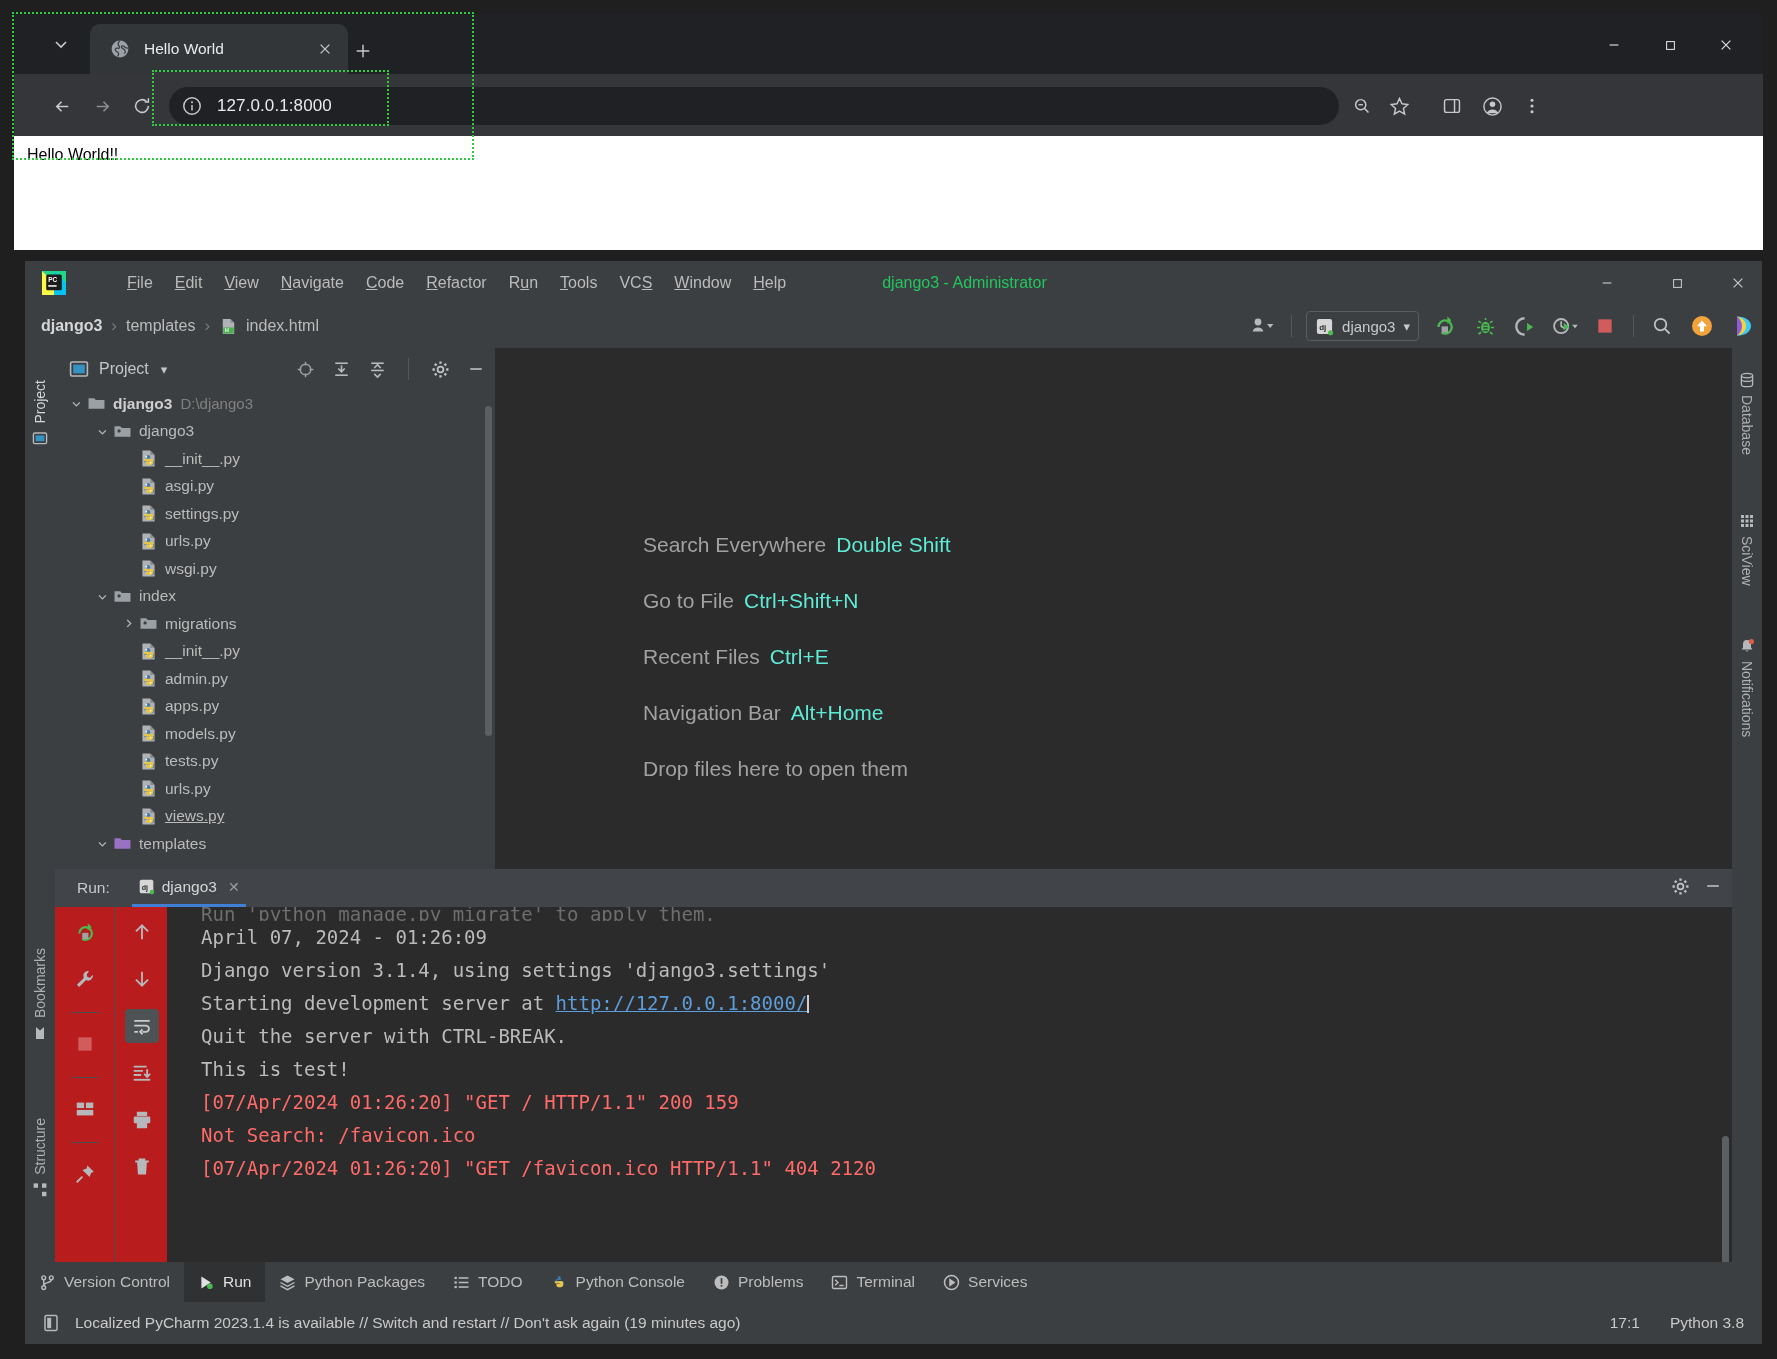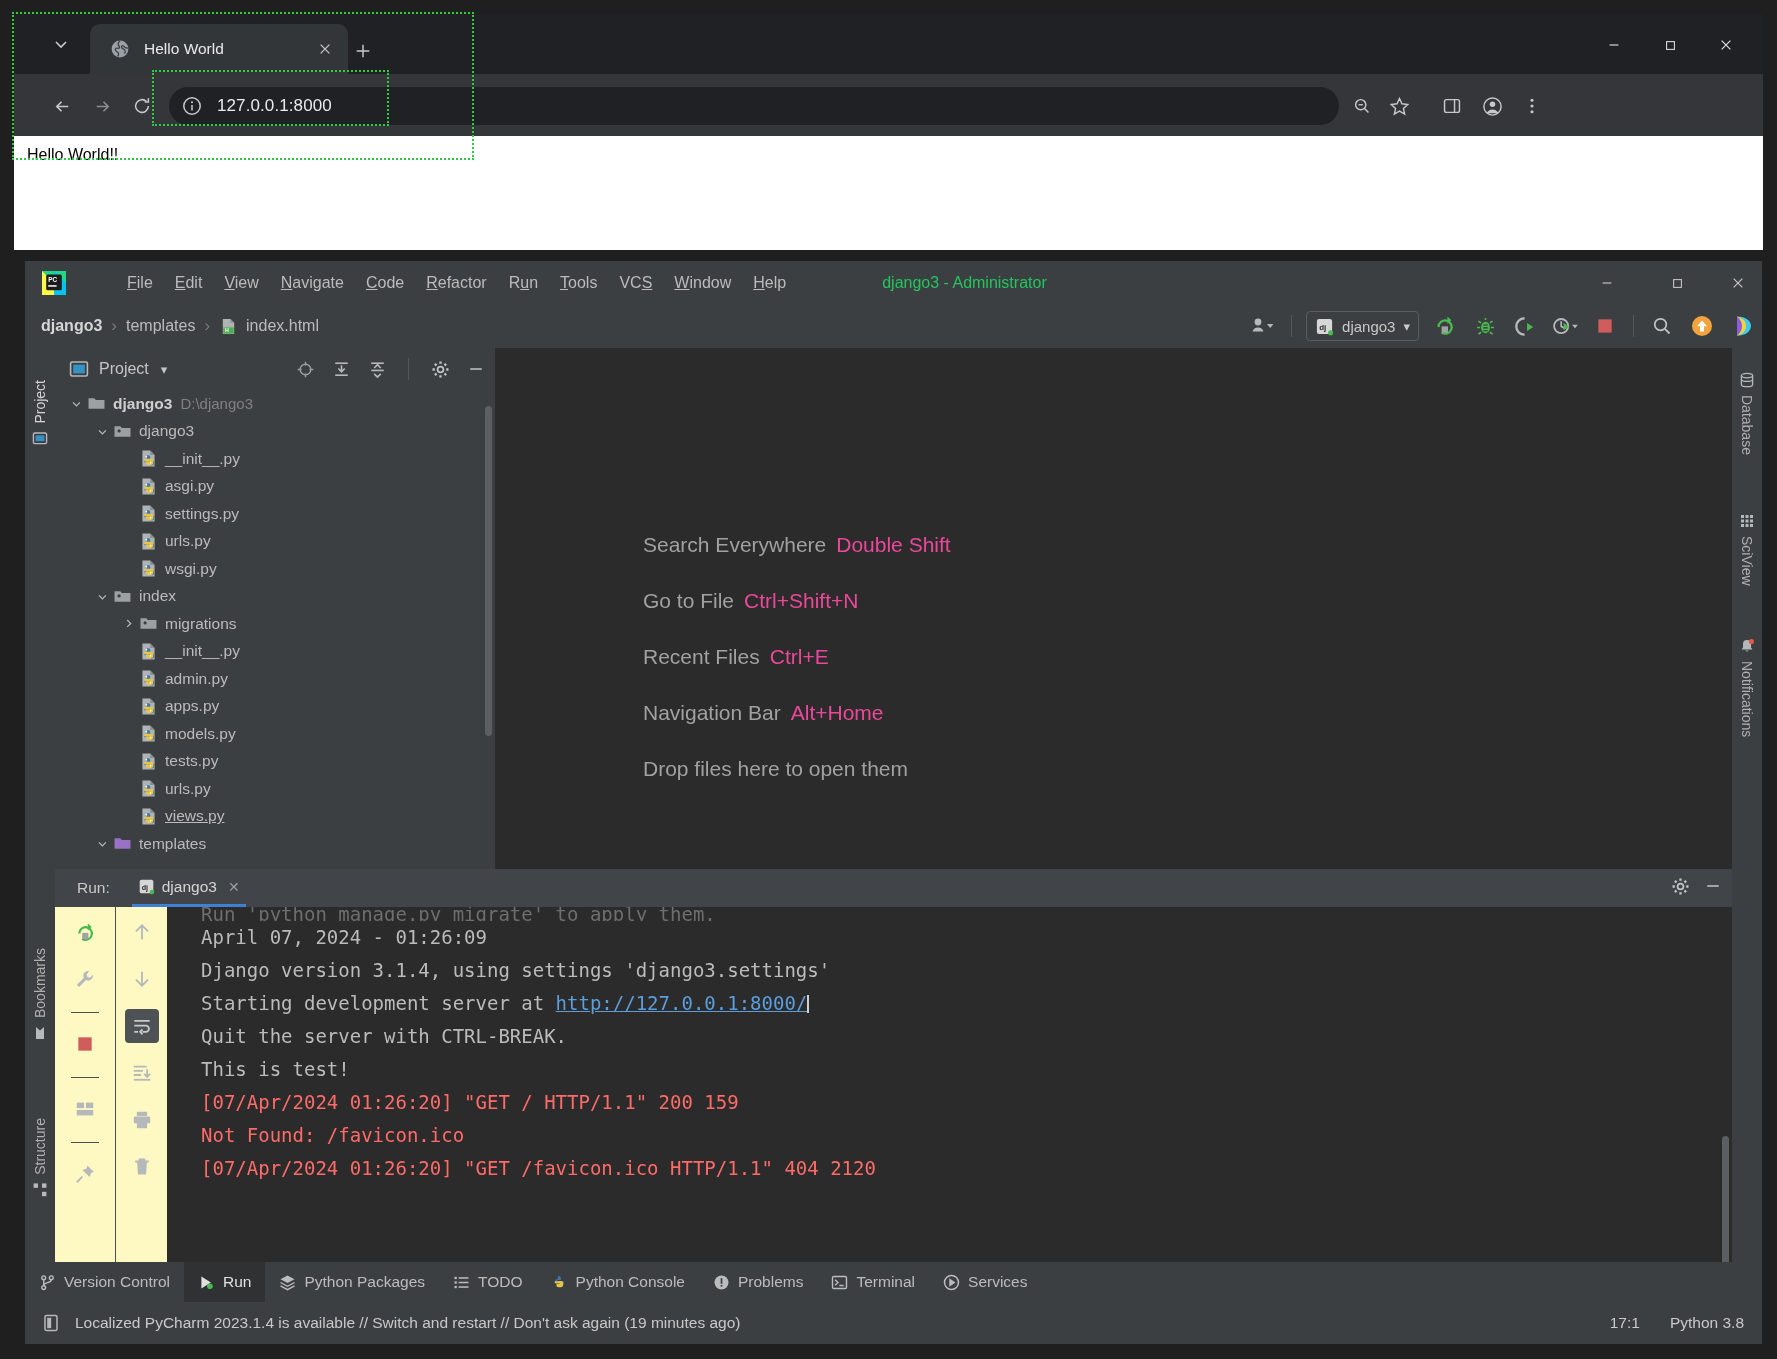--- a/index.html
+++ b/index.html
@@ -168,25 +168,25 @@
   
   #pc-editor{
     position:absolute;left:470px;top:87px;right:30px;height:521px;background:#2b2b2b;
   }
   #welcome{
     position:absolute;left:148px;top:185px;width:620px;
   }
   .wrow{
     font-size:21px;color:#a1a1a1;margin-bottom:32px;white-space:nowrap;
   }
-  .wkey{color:#ec4899;margin-left:10px;}
+  .wkey{color:#5eead4;margin-left:10px;}
 
   
   #pc-run{
-    position:absolute;left:30px;top:608px;right:30px;height:419px;background:#fef9c3;
+    position:absolute;left:30px;top:608px;right:30px;height:419px;background:#b91c1c;
   }
   #run-head{
     position:absolute;left:0;top:0;width:100%;height:38px;background:#41454a;display:flex;align-items:center;
   }
   #run-label{color:#c9c9c9;font-size:15.5px;margin-left:22px;}
   #run-tab{
     margin-left:22px;height:38px;display:flex;align-items:center;gap:7px;
     border-bottom:3px solid #3f7fd6;padding:0 6px;box-sizing:border-box;
   }
   #run-tab .rt-name{color:#d5d5d5;font-size:15.5px;}
@@ -935,21 +935,21 @@
 
     <div id="console">
       <div id="console-lines">
           <div class="cline cut">Run 'python manage.py migrate' to apply them.</div>
           <div class="cline">April 07, 2024 - 01:26:09</div>
           <div class="cline">Django version 3.1.4, using settings 'django3.settings'</div>
           <div class="cline"><span>Starting development server at </span><span class="clink">http://127.0.0.1:8000/</span><span class="ccaret"></span></div>
           <div class="cline">Quit the server with CTRL-BREAK.</div>
           <div class="cline">This is test!</div>
           <div class="cline err">[07/Apr/2024 01:26:20] "GET / HTTP/1.1" 200 159</div>
-          <div class="cline err">Not Found: /favicon.ico</div>
+          <div class="cline err">Not Search: /favicon.ico</div>
           <div class="cline err">[07/Apr/2024 01:26:20] "GET /favicon.ico HTTP/1.1" 404 2120</div>
         </div>
       <div id="console-scroll"></div>
     </div>
   </div>
 
   <div id="pc-bottomtabs">
       <div class="btab">
         <span>
           <svg class="bic" viewBox="0 0 18 18">

